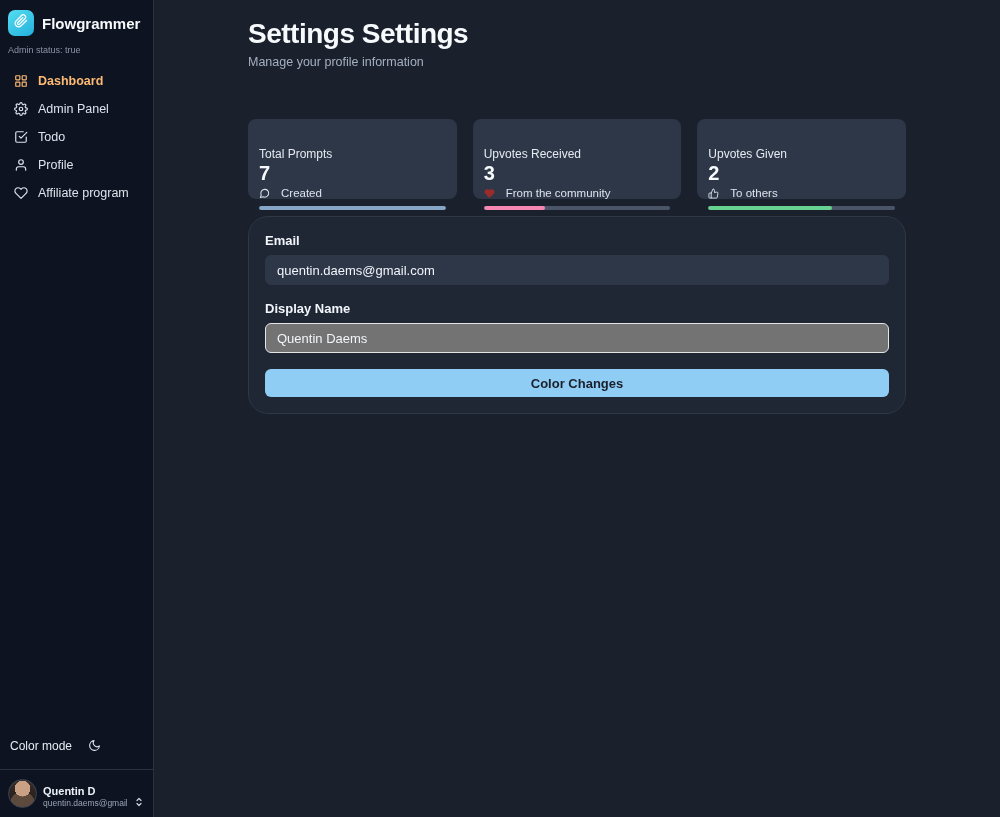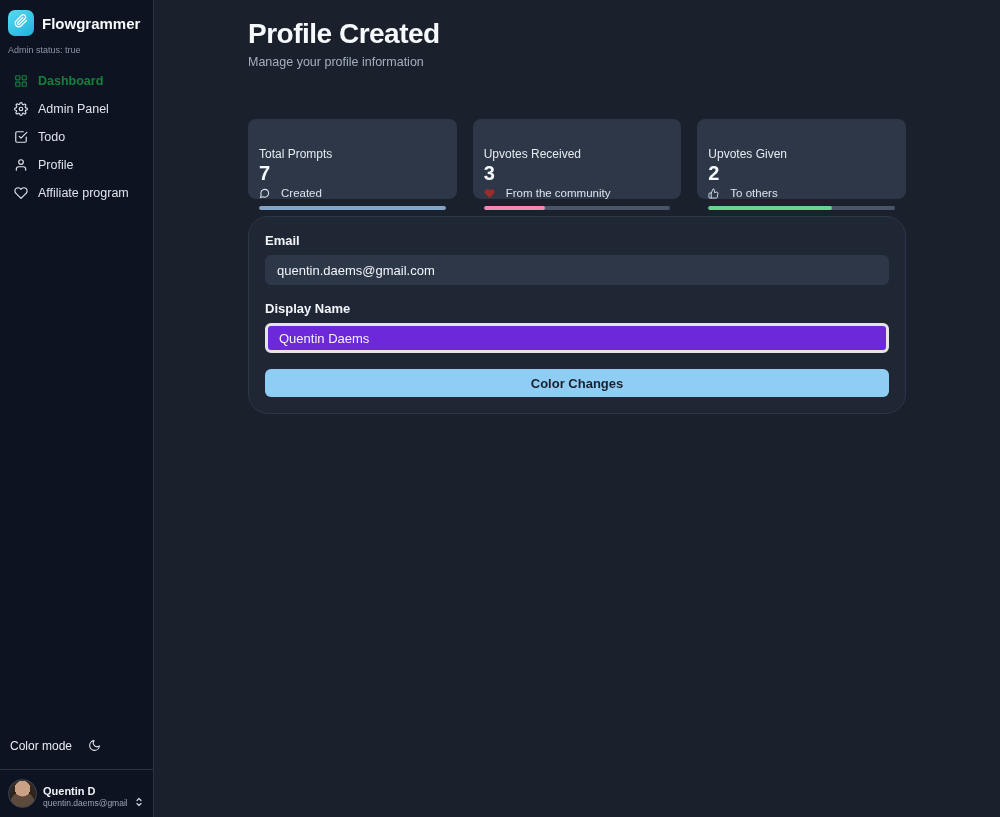--- a/index.html
+++ b/index.html
@@ -28,21 +28,21 @@
   .brand-name { font-size:15px; font-weight:700; color:#f7fafc; }
   .admin-status { margin-top:9px; font-size:9px; color:#8b94a6; }
 
   .nav { margin-top:12px; display:flex; flex-direction:column; }
   .nav-item {
     display:flex; align-items:center; gap:10px;
     padding:7px 6px; border-radius:6px; cursor:pointer;
     font-size:12.5px; color:#dde3ec;
   }
   .nav-item .icon svg { width:14px; height:14px; display:block; }
-  .nav-item.active { color:#15803d; font-weight:600; }
+  .nav-item.active { color:#fdba74; font-weight:600; }
 
   .sb-spacer { flex:1; }
   .color-mode-row {
     display:flex; align-items:flex-start; gap:16px;
     padding:10px 10px 14px 10px; font-size:12px; color:#e7ecf3;
   }
   .color-mode-btn { background:none; border:none; cursor:pointer; padding:0; display:flex; }
   .color-mode-btn svg { width:13px; height:13px; }
 
   .user-row {
@@ -86,21 +86,21 @@
     border-radius:20px; padding:16px;
   }
   .field { margin-bottom:16px; }
   .field-label { display:block; font-size:13px; font-weight:600; color:#f2f5fa; margin-bottom:7px; }
   .text-input {
     width:100%; height:30px; border-radius:6px; padding:0 11px;
     font-size:13px; color:#f2f5fa; outline:none;
     font-family:"Liberation Sans","DejaVu Sans",sans-serif;
   }
   .input-filled { background:#2d3748; border:1px solid #2d3748; }
-  .input-outline { background:#6d28d9; border:3px solid #e5e5e5; }
+  .input-outline { background:#737373; border:1px solid #e5e5e5; }
   .save-btn {
     width:100%; height:28px; border:none; border-radius:6px;
     background:#90cdf4; color:#1a202c; font-size:13px; font-weight:700;
     cursor:pointer; font-family:"Liberation Sans","DejaVu Sans",sans-serif;
   }
 </style>
 </head>
 <body>
 
 <div class="app">
@@ -192,21 +192,21 @@
         <svg viewBox="0 0 24 24" fill="none" stroke="#cbd5e0" stroke-width="2.4" stroke-linecap="round" stroke-linejoin="round">
           <path d="M8 9l4-4 4 4"></path>
             <path d="M16 15l-4 4-4-4"></path>
         </svg>
       </span>
     </div>
   </aside>
 
   <main class="main">
     <div class="content">
-      <h1 class="page-title">Profile Created</h1>
+      <h1 class="page-title">Settings Settings</h1>
       <div class="page-subtitle">Manage your profile information</div>
 
       <div class="stats">
 
         <div class="stat-card">
           <div class="stat-label">Total Prompts</div>
           <div class="stat-value">7</div>
           <div class="stat-caption">
             <span class="icon">
               <svg viewBox="0 0 24 24" fill="none" stroke="#dde3ec" stroke-width="2.2" stroke-linecap="round" stroke-linejoin="round">

